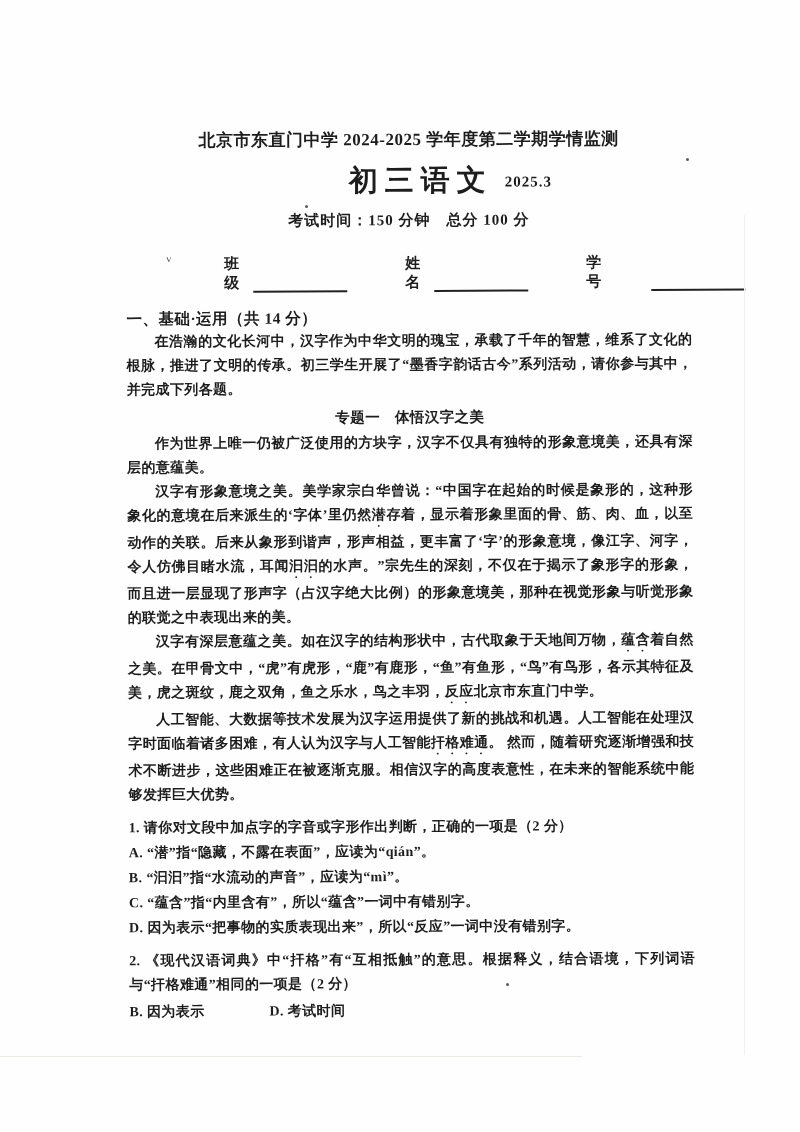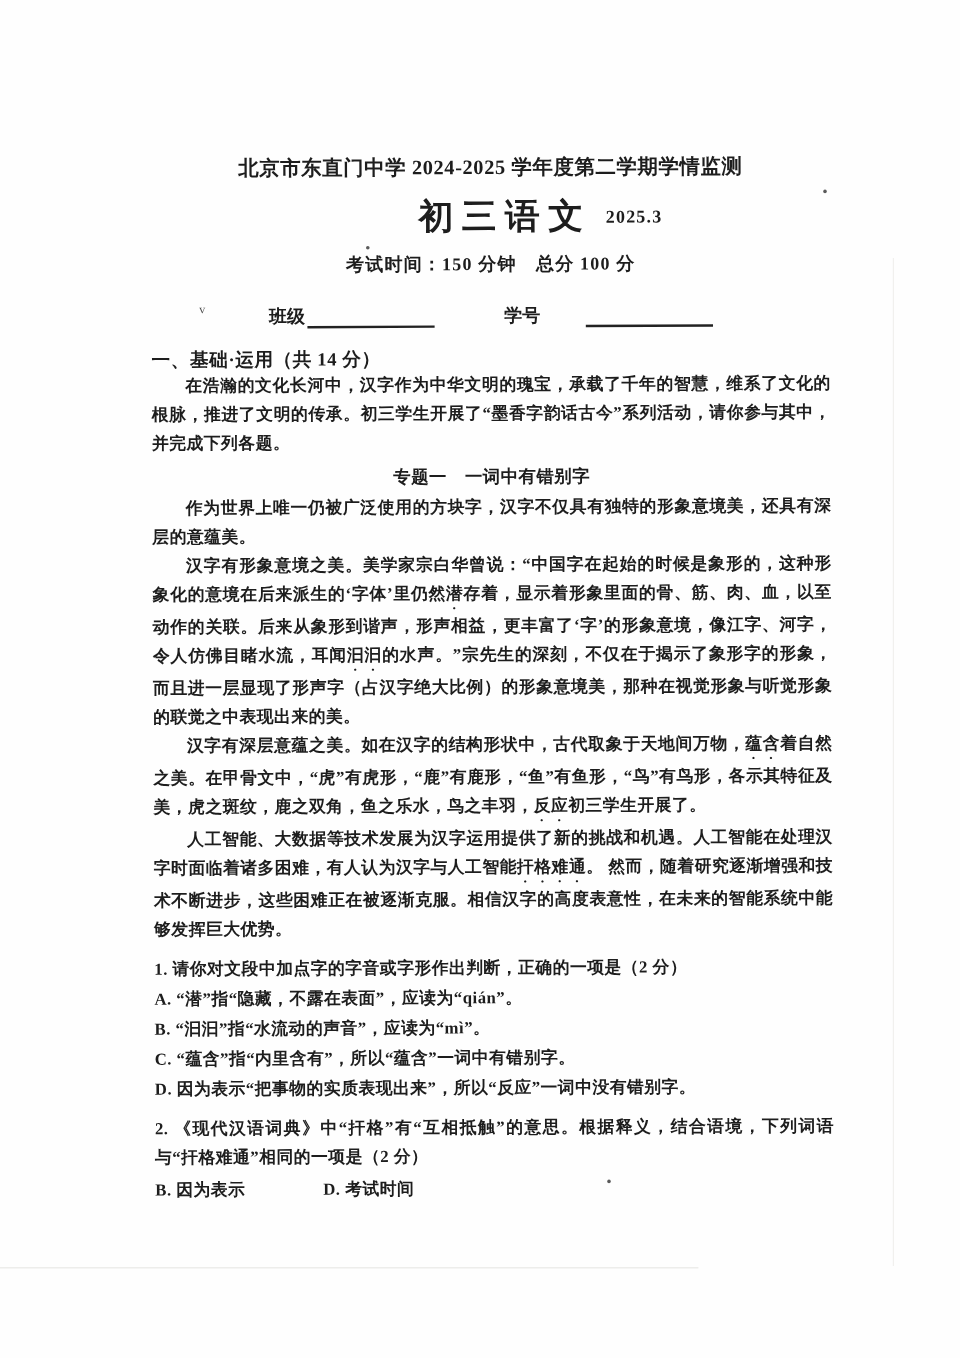--- a/index.html
+++ b/index.html
@@ -55,34 +55,38 @@
     <div class="exam-info">考试时间：150 分钟　总分 100 分</div>
 
     <div class="student-row">
       <span class="stray-mark">v</span>
 
     <span class="student-field">
           <span>班级</span>
           <span class="blank"></span>
         </span>
         <span class="student-field">
+          <span>姓名</span>
+          <span class="blank"></span>
+        </span>
+        <span class="student-field">
           <span>学号</span>
           <span class="blank"></span>
         </span>
       </div>
 
     <div class="section-title">一、基础·运用（共 14 分）</div>
 
     <div>
 
     <div class="blk para"><span>在浩瀚的文化长河中，汉字作为中华文明的瑰宝，承载了千年的智慧，维系了文化的根脉，推进了文明的传承。初三学生开展了“墨香字韵话古今”系列活动，请你参与其中，并完成下列各题。</span></div>
-        <div class="blk center-heading"><span>专题一　一词中有错别字</span></div>
+        <div class="blk center-heading"><span>专题一　体悟汉字之美</span></div>
         <div class="blk para"><span>作为世界上唯一仍被广泛使用的方块字，汉字不仅具有独特的形象意境美，还具有深层的意蕴美。</span></div>
         <div class="blk para"><span>汉字有形象意境之美。美学家宗白华曾说：“中国字在起始的时候是象形的，这种形象化的意境在后来派生的‘字体’里仍然</span><span class="dot">潜</span><span>存着，显示着形象里面的骨、筋、肉、血，以至动作的关联。后来从象形到谐声，形声相益，更丰富了‘字’的形象意境，像江字、河字，令人仿佛目睹水流，耳闻</span><span class="dot">汩汩</span><span>的水声。”宗先生的深刻，不仅在于揭示了象形字的形象，而且进一层显现了形声字（占汉字绝大比例）的形象意境美，那种在视觉形象与听觉形象的联觉之中表现出来的美。</span></div>
-        <div class="blk para"><span>汉字有深层意蕴之美。如在汉字的结构形状中，古代取象于天地间万物，</span><span class="dot">蕴含</span><span>着自然之美。在甲骨文中，“虎”有虎形，“鹿”有鹿形，“鱼”有鱼形，“鸟”有鸟形，各示其特征及美，虎之斑纹，鹿之双角，鱼之乐水，鸟之丰羽，</span><span class="dot">反应</span><span>初三学生开展了。</span></div>
+        <div class="blk para"><span>汉字有深层意蕴之美。如在汉字的结构形状中，古代取象于天地间万物，</span><span class="dot">蕴含</span><span>着自然之美。在甲骨文中，“虎”有虎形，“鹿”有鹿形，“鱼”有鱼形，“鸟”有鸟形，各示其特征及美，虎之斑纹，鹿之双角，鱼之乐水，鸟之丰羽，</span><span class="dot">反应</span><span>北京市东直门中学。</span></div>
         <div class="blk para"><span>人工智能、大数据等技术发展为汉字运用提供了新的挑战和机遇。人工智能在处理汉字时面临着诸多困难，有人认为汉字与人工智能</span><span class="dot">扞格难通</span><span>。 然而，随着研究逐渐增强和技术不断进步，这些困难正在被逐渐克服。相信汉字的高度表意性，在未来的智能系统中能够发挥巨大优势。</span></div>
         <div class="blk question"><span>1.  请你对文段中加点字的字音或字形作出判断，正确的一项是（2 分）</span></div>
         <div class="blk option"><span>A. “潜”指“隐藏，不露在表面”，应读为“qián”。</span></div>
         <div class="blk option"><span>B. “汩汩”指“水流动的声音”，应读为“mì”。</span></div>
         <div class="blk option"><span>C. “蕴含”指“内里含有”，所以“蕴含”一词中有错别字。</span></div>
         <div class="blk option"><span>D. 因为表示“把事物的实质表现出来”，所以“反应”一词中没有错别字。</span></div>
         <div class="blk question"><span>2.  《现代汉语词典》中“扞格”有“互相抵触”的意思。根据释义，结合语境，下列词语与“扞格难通”相同的一项是（2 分）</span></div>
         <div class="blk options-row">
           <span class="opt1">B. 因为表示</span>
           <span class="opt3">D. 考试时间</span>

